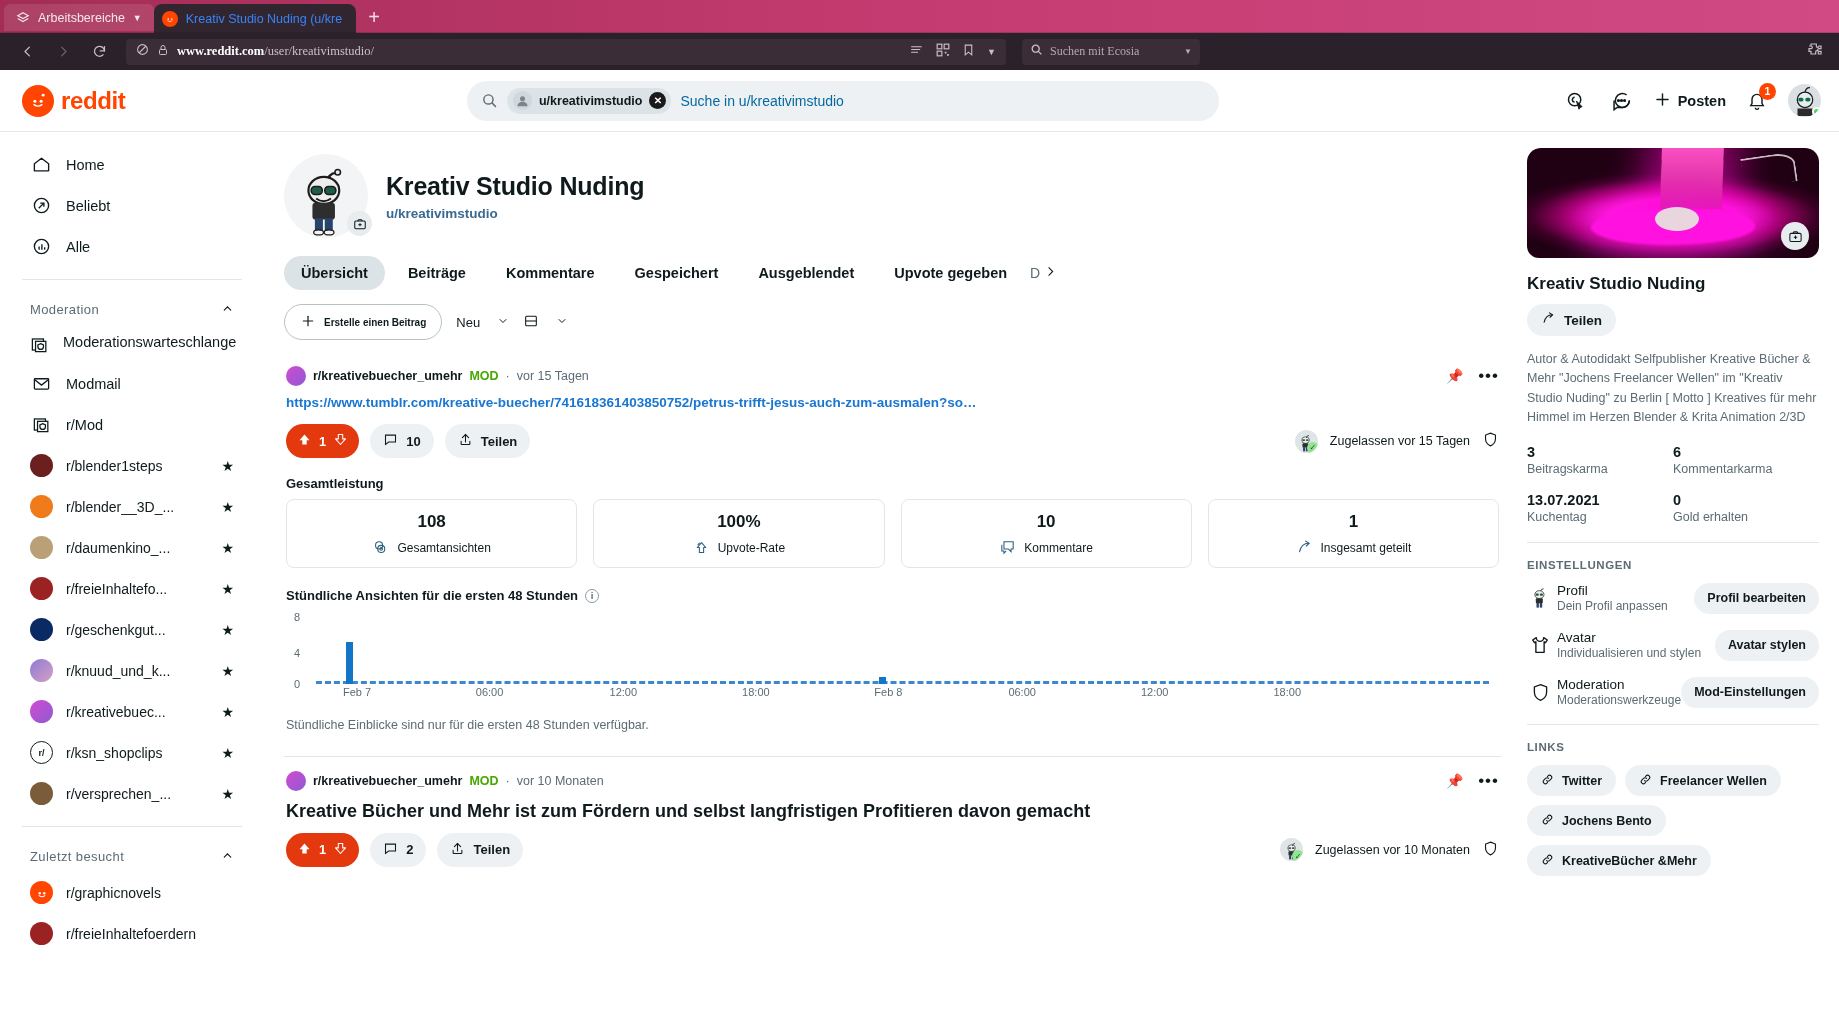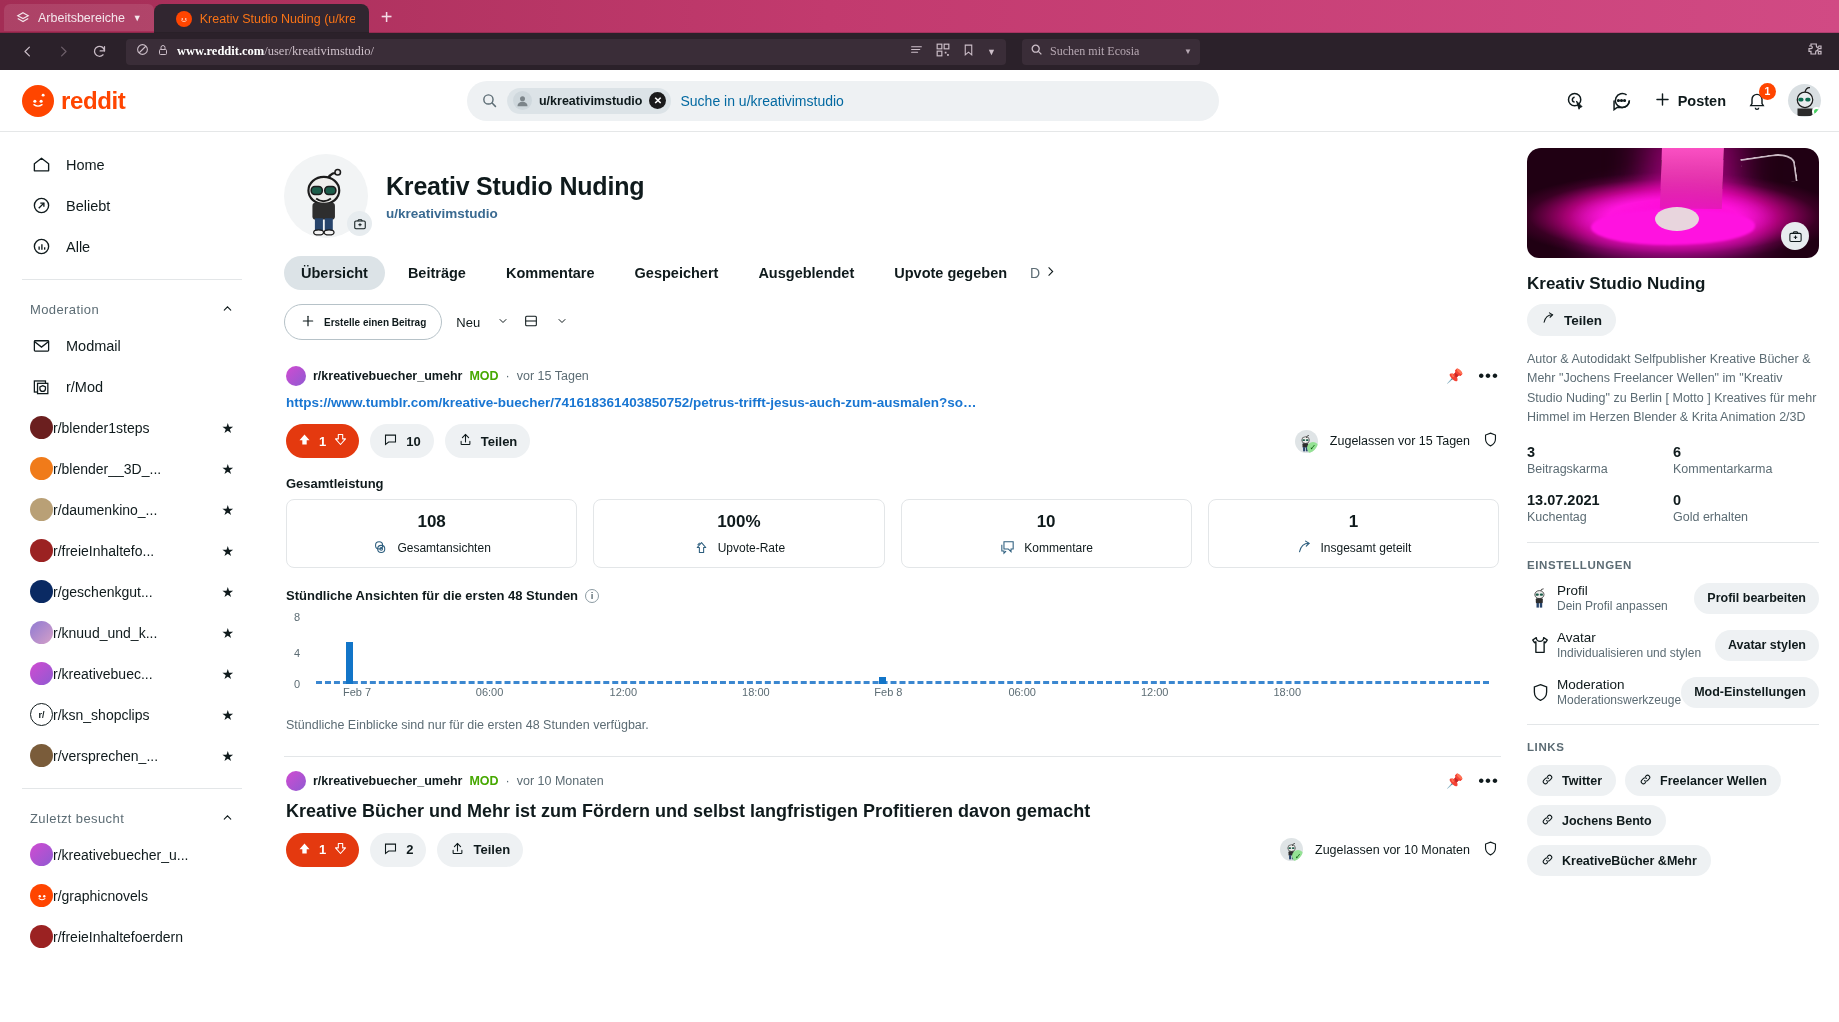--- a/index.html
+++ b/index.html
@@ -27,23 +27,23 @@
   .workspace-chip {
     display:flex; align-items:center; gap:8px;
     height:27px; padding:0 12px; margin-bottom:2px;
     border-radius:6px 6px 0 0;
     background: rgba(255,255,255,0.10);
     color:#f4e6ec; font-size:12.5px; white-space:nowrap;
   }
   .ws-icon { display:flex; }
   .tab {
     display:flex; align-items:center; gap:8px;
-    height:29px; padding:0 14px 0 22px; margin-bottom:0;
+    height:29px; padding:0 14px 0 8px; margin-bottom:0;
     border-radius:8px 8px 0 0;
-    background:#312630; color:#f97316;
+    background:#312630; color:#3b82f6;
     font-size:12.5px; max-width:215px; white-space:nowrap; overflow:hidden;
   }
   .tab-fav {
     width:16px;height:16px;border-radius:50%;
     background:#ff4500; flex:0 0 16px;
     display:flex;align-items:center;justify-content:center;
   }
   .tab-title{ overflow:hidden; text-overflow:clip; }
   .newtab {
     color:#f3dce6; font-size:20px; line-height:1; padding:0 12px 4px 12px;
@@ -123,21 +123,21 @@
   .nav-item .ico{ width:22px;height:22px;display:flex;align-items:center;justify-content:center;color:#0f1a1c; }
   .nav-item.tall{ height:auto; padding:8px 10px; align-items:flex-start; }
   .nav-item.tall .label{ line-height:1.25; }
   .hr{ height:1px; background:#e3e6e8; margin:12px 2px; }
   .sect-head{
     display:flex; align-items:center; justify-content:space-between;
     padding:10px 10px 8px 10px; color:#5c6c74; font-size:13px; letter-spacing:.4px;
   }
   .chev{ color:#0f1a1c; font-size:11px; }
   .sub-item{
-    display:flex; align-items:center; height:41px; padding:0 10px;
+    display:flex; align-items:center; gap:13px; height:41px; padding:0 10px;
     font-size:14px; color:#0f1a1c;
   }
   .sub-av{ width:23px;height:23px;border-radius:50%; flex:0 0 23px; overflow:hidden;
     display:flex;align-items:center;justify-content:center; font-size:9px; color:#fff;}
   .sub-name{ flex:1; white-space:nowrap; overflow:hidden; text-overflow:ellipsis; }
   .star{ color:#0f1a1c; font-size:14px; }
 
   .main{
     flex:1; min-width:0; padding:22px 18px 0 28px; overflow:hidden;
   }
@@ -501,20 +501,30 @@
 
     <div class="sect-head">
       <span>Moderation</span>
       <span class="chev">
         <svg width="13" height="13" viewBox="0 0 24 24" fill="none" stroke="currentColor" stroke-width="2" stroke-linecap="round">
             <polyline points="6 15 12 9 18 15"></polyline>
           </svg>
       </span>
     </div>
 
+    <div class="nav-item tall">
+      <span class="ico">
+        <svg width="19" height="19" viewBox="0 0 24 24" fill="none" stroke="currentColor" stroke-width="1.6">
+            <rect x="3" y="5" width="14" height="14"></rect>
+            <rect x="7" y="8" width="13" height="13" fill="#fff"></rect>
+            <path d="M13.5 11 l3.5 1.4v2.4a3.6 3.6 0 0 1-3.5 3.5 3.6 3.6 0 0 1-3.5-3.5v-2.4z"></path>
+          </svg>
+      </span>
+      <span class="label">Moderationswarteschlange</span>
+    </div>
     <div class="nav-item">
       <span class="ico">
         <svg width="19" height="19" viewBox="0 0 24 24" fill="none" stroke="currentColor" stroke-width="1.6">
             <rect x="3" y="6" width="18" height="13" rx="1"></rect>
             <polyline points="3 7 12 14 21 7"></polyline>
           </svg>
       </span>
       <span class="label">Modmail</span>
     </div>
     <div class="nav-item">
@@ -578,24 +588,20 @@
 
     <div class="sect-head">
       <span>Zuletzt besucht</span>
       <span class="chev">
         <svg width="13" height="13" viewBox="0 0 24 24" fill="none" stroke="currentColor" stroke-width="2" stroke-linecap="round">
             <polyline points="6 15 12 9 18 15"></polyline>
           </svg>
       </span>
     </div>
 
-    <div class="sub-item">
-      <span class="sub-av" style="background:linear-gradient(135deg,#d14bd1,#8f5ad2)"></span>
-      <span class="sub-name">r/kreativebuecher_u...</span>
-    </div>
     <div class="sub-item">
       <span class="sub-av" style="background:#ff4500">
         <svg width="16" height="16" viewBox="0 0 24 24" fill="#fff">
             <circle cx="8.6" cy="12.3" r="1.8"></circle>
             <circle cx="15.4" cy="12.3" r="1.8"></circle>
             <path d="M7.6 16c2.6 1.9 6.2 1.9 8.8 0" stroke="#fff" stroke-width="1.6" fill="none" stroke-linecap="round"></path>
           </svg>
       </span>
       <span class="sub-name">r/graphicnovels</span>
     </div>

